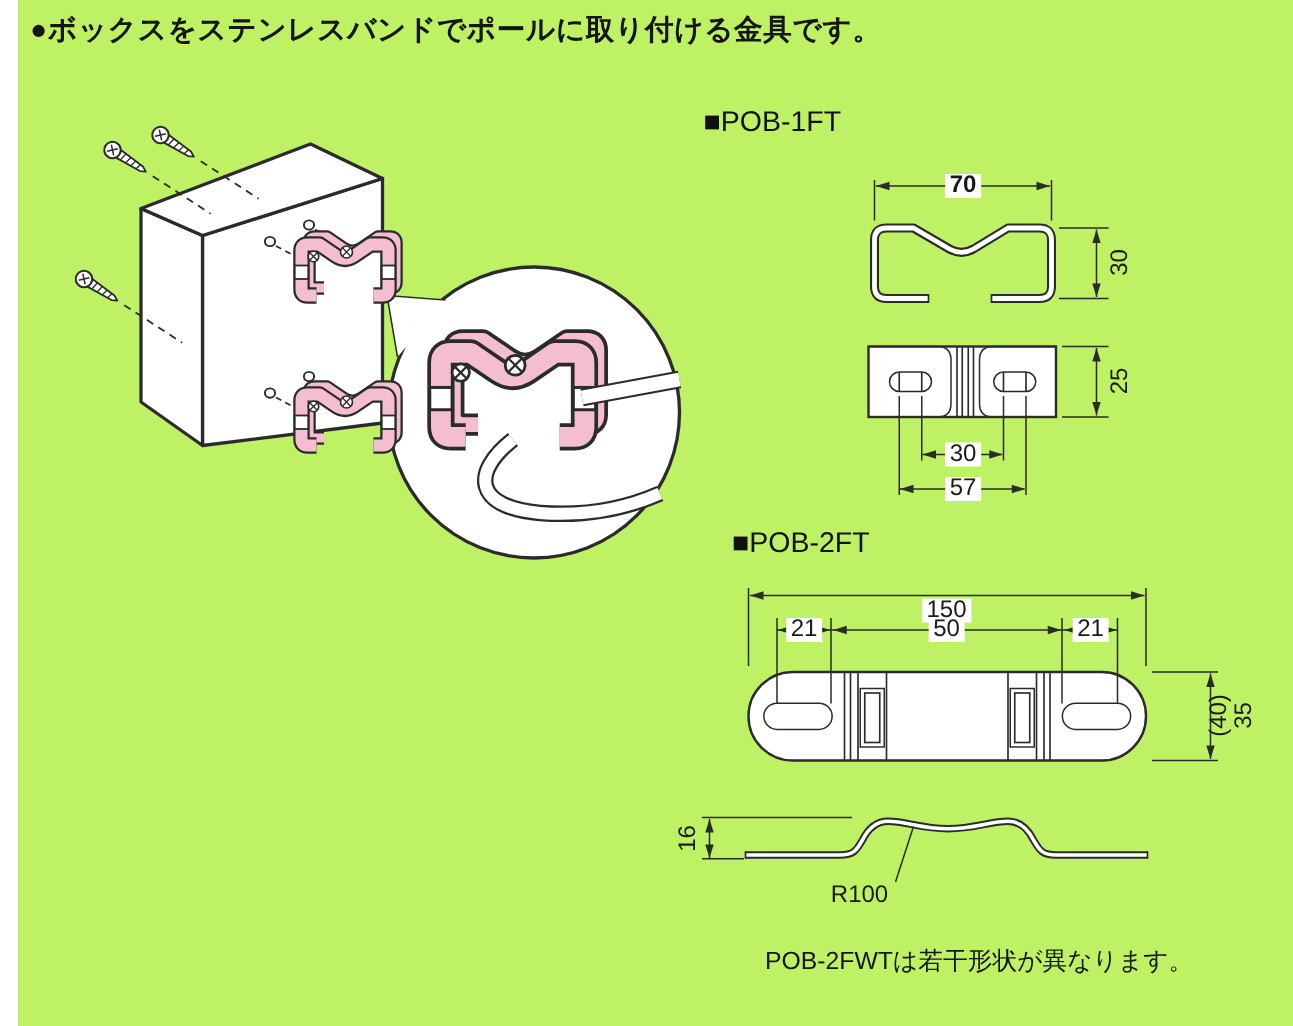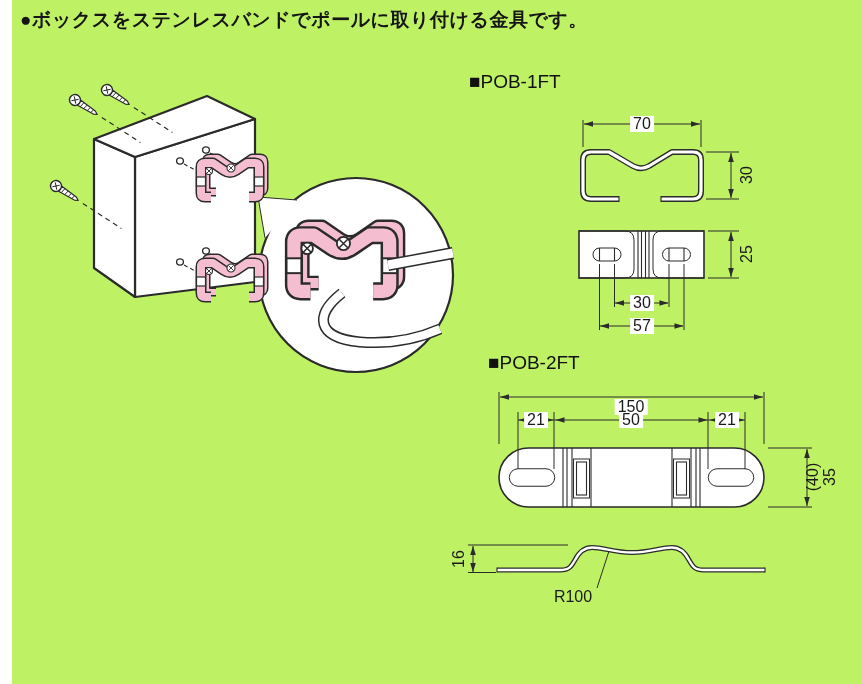--- a/index.html
+++ b/index.html
@@ -183,28 +183,29 @@
 
       <path class="ln" d="M585,588 L597,551"></path>
     </g>
   </svg>
 
   <div class="headline">●ボックスをステンレスバンドでポールに取り付ける金具です。</div>
 
   <div class="model-label" style="left:457px; top:71px;">■POB-1FT</div>
   <div class="model-label" style="left:476px; top:352px;">■POB-2FT</div>
 
-  <span class="dim" style="left:630px; top:124px;">70</span>
+  <span class="dim" style="left:630px; top:124px;font-weight:bold;">70</span>
   <span class="vdim" style="left:735px; top:175px;">30</span>
   <span class="vdim" style="left:735px; top:254px;">25</span>
   <span class="dim" style="left:630px; top:303px;">30</span>
   <span class="dim" style="left:630px; top:326px;">57</span>
 
   <span class="dim" style="left:619px; top:407px;">150</span>
   <span class="dim" style="left:524px; top:420px;">21</span>
   <span class="dim" style="left:619px; top:420px;">50</span>
   <span class="dim" style="left:715px; top:420px;">21</span>
   <span class="vdim" style="left:818px; top:477px;">35</span>
   <span class="vdim" style="left:801px; top:477px;">(40)</span>
   <span class="vdim" style="left:447px; top:559px;">16</span>
   <span class="dim nobg" style="left:561px; top:597px;">R100</span>
 
+  <div class="note-line" style="left:498px; top:630px;">POB-2FWTは若干形状が異なります。</div>
 </div>
 
 </body></html>

